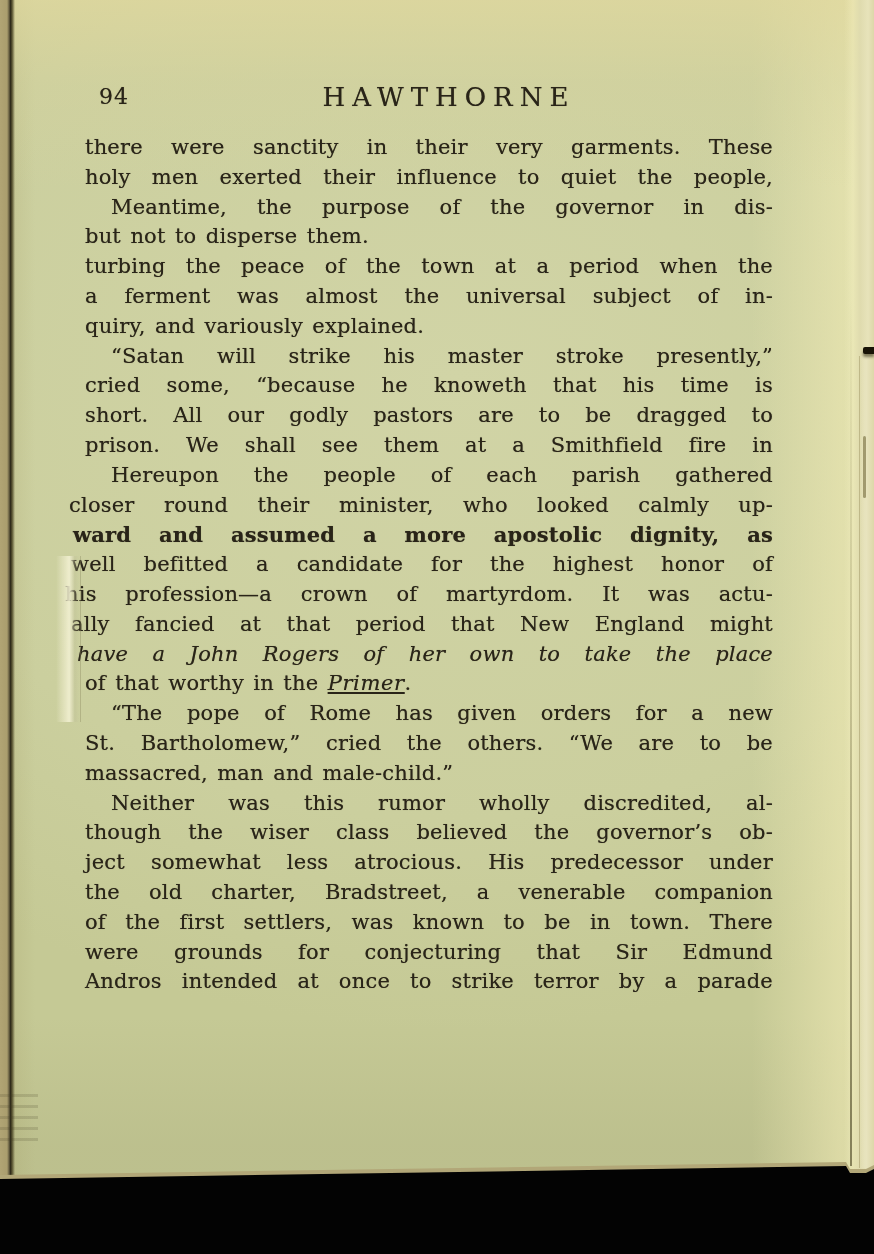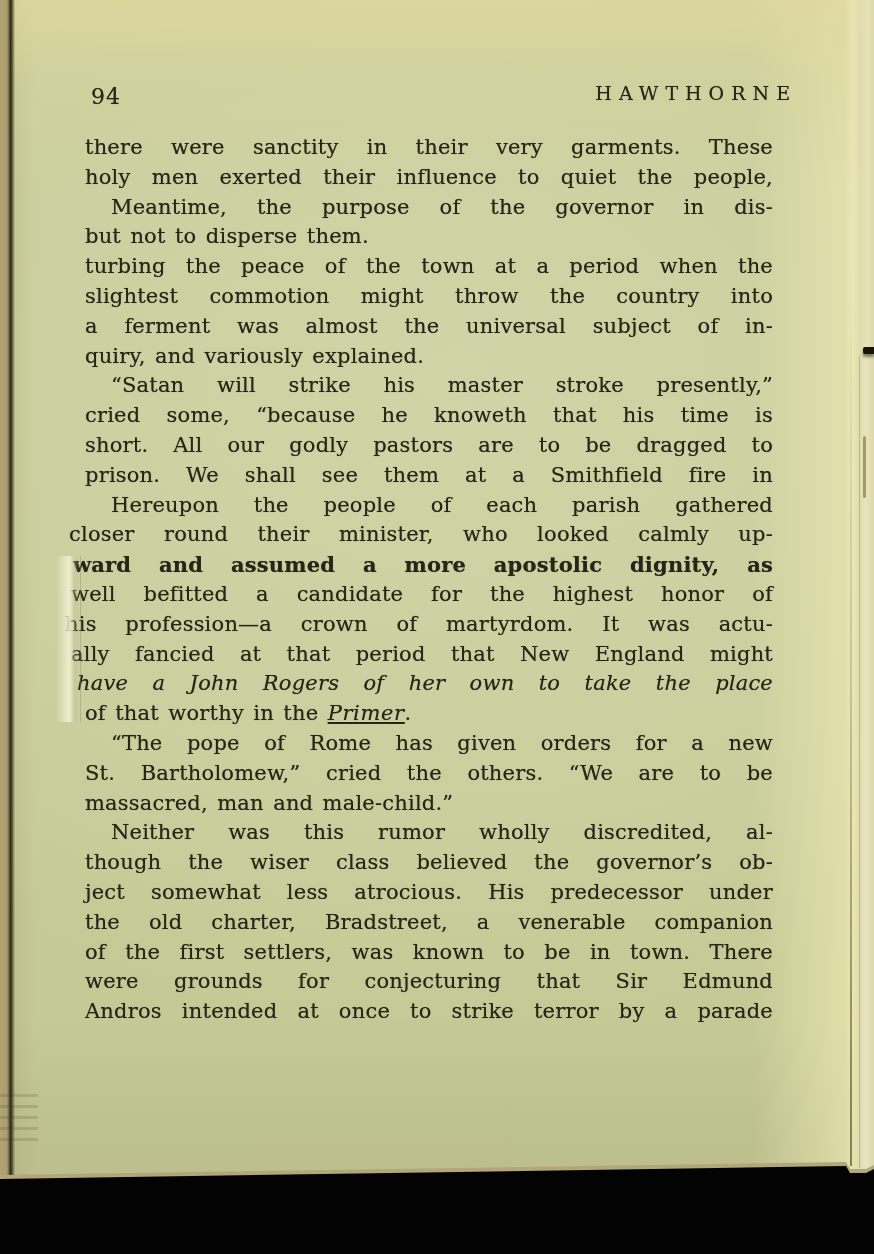--- a/index.html
+++ b/index.html
@@ -36,24 +36,24 @@
     border-right:1px solid rgba(130,125,85,0.35);}
   
   .bottom-edge{position:absolute;left:0;top:1157px;width:874px;height:97px;background:#b2a778;
     -webkit-clip-path:polygon(0 18px,846px 5px,850px 12px,866px 12px,874px 8px,874px 97px,0 97px);
     clip-path:polygon(0 18px,846px 5px,850px 12px,866px 12px,874px 8px,874px 97px,0 97px);}
   .bottom-black{position:absolute;left:0;top:1160px;width:874px;height:94px;background:#030303;
     -webkit-clip-path:polygon(0 19px,846px 6px,850px 13px,866px 13px,874px 9px,874px 94px,0 94px);
     clip-path:polygon(0 19px,846px 6px,850px 13px,866px 13px,874px 9px,874px 94px,0 94px);}
   
   .print{color:#292418;text-shadow:0 0 0.7px rgba(41,36,24,0.6);}
-  .header-row{position:absolute;left:85px;top:82px;width:688px;height:30px;}
+  .header-row{position:absolute;left:93px;top:82px;width:688px;height:30px;}
   .page-number{position:absolute;left:6px;top:2px;font-size:22px;letter-spacing:1px;}
-  .running-header{position:absolute;left:0;right:-24px;top:0;text-align:right;
-    font-size:19px;letter-spacing:7px;}
+  .running-header{position:absolute;left:0;right:-24px;top:0;text-align:center;
+    font-size:26px;letter-spacing:7px;}
   .text-column{position:absolute;left:85px;top:133px;width:688px;}
   .line{width:688px;line-height:29.8px;font-size:21px;letter-spacing:0.2px;word-spacing:2.5px;}
   .line.just{text-align:justify;-moz-text-align-last:justify;text-align-last:justify;}
   .line.ind{text-indent:26px;}
   .line i{letter-spacing:0.6px;text-decoration:underline;}
 </style>
 </head>
 <body>
 
 <div class="scan">
@@ -75,21 +75,20 @@
     <span class="page-number">94</span>
     <span class="running-header">HAWTHORNE</span>
   </div>
 
   <div class="text-column print">
       <div class="line just">there were sanctity in their very garments.  These</div>
       <div class="line just">holy men exerted their influence to quiet the people,</div>
       <div class="line just ind">Meantime, the purpose of the governor in dis-</div>
       <div class="line">but not to disperse them.</div>
       <div class="line just">turbing the peace of the town at a period when the</div>
-      <div class="line just">slightest commotion might throw the country into</div>
       <div class="line just">a ferment was almost the universal subject of in-</div>
       <div class="line">quiry, and variously explained.</div>
       <div class="line just ind">“Satan will strike his master stroke presently,”</div>
       <div class="line just">cried some, “because he knoweth that his time is</div>
       <div class="line just">short.  All our godly pastors are to be dragged to</div>
       <div class="line just">prison.  We shall see them at a Smithfield fire in</div>
       <div class="line just ind">Hereupon the people of each parish gathered</div>
       <div class="line just" style="margin-left: -16px; width: 704px;">closer round their minister, who looked calmly up-</div>
       <div class="line just" style="margin-left: -12px; width: 700px; font-weight: bold;">ward and assumed a more apostolic dignity, as</div>
       <div class="line just" style="margin-left: -14px; width: 702px;">well befitted a candidate for the highest honor of</div>

